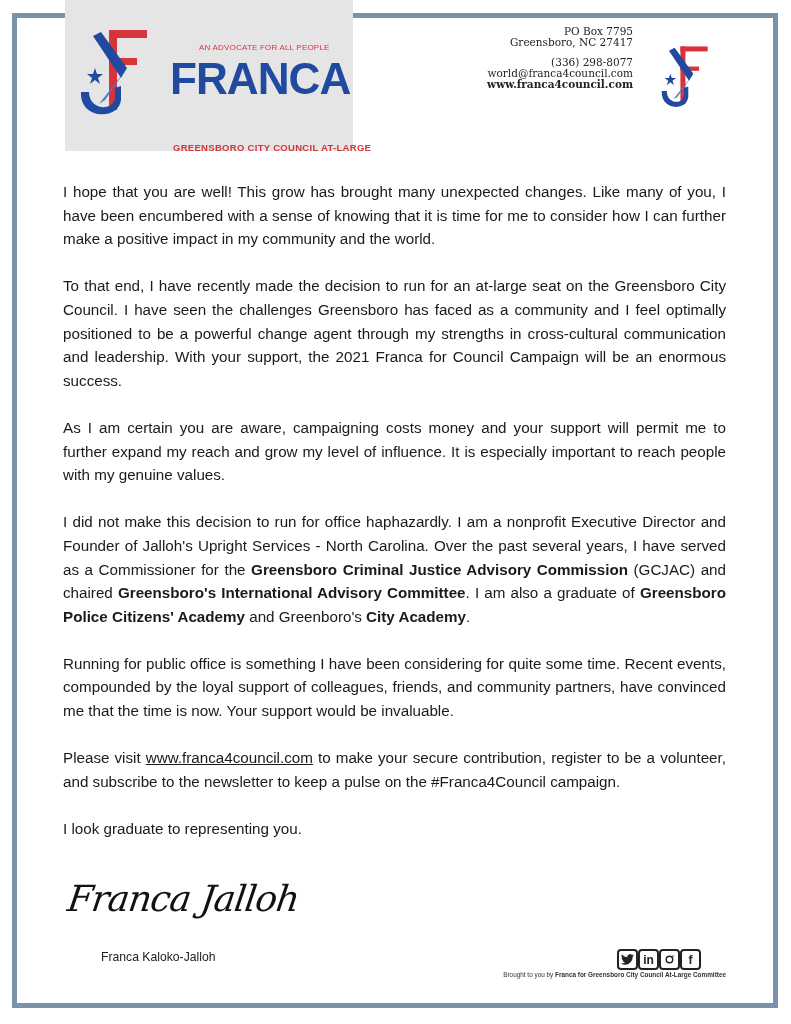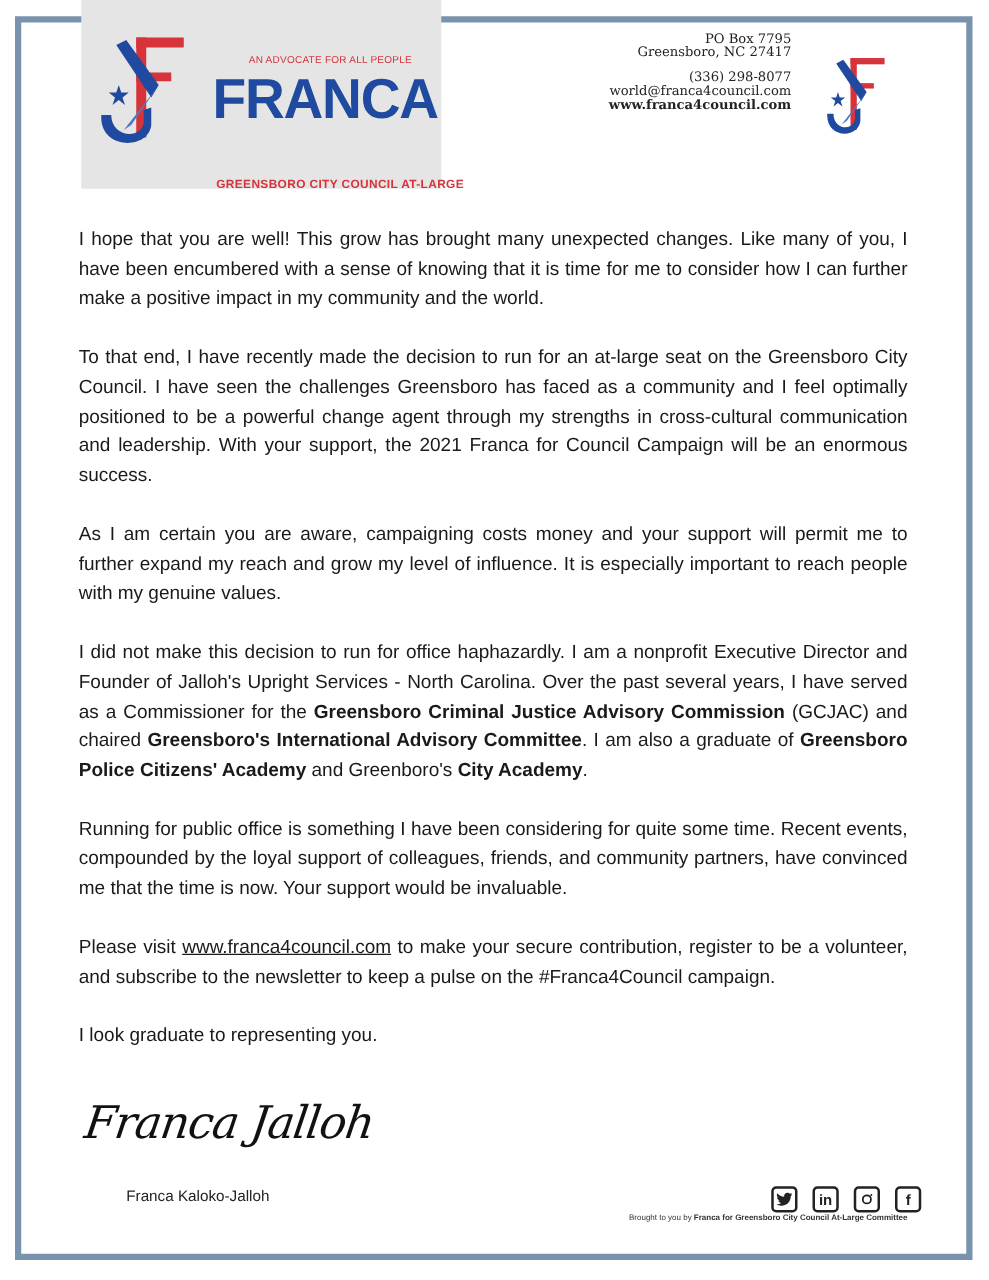--- a/index.html
+++ b/index.html
@@ -46,21 +46,21 @@
   .body-text a { color: #1a1a1a; text-decoration: underline; }
 
   .signature {
     position: absolute; left: 68px; top: 878px; font-family: "DejaVu Serif", serif;
     font-style: italic; font-size: 36px; color: #111; letter-spacing: -1px; transform: skewX(-8deg);
   }
   .signer {
     position: absolute; left: 65px; top: 949px; font-size: 12.2px; line-height: 17px; color: #222; margin-left: 36px;
   }
 
-  .social { position: absolute; left: 617px; top: 949px; display: flex; gap: 12px; }
+  .social { position: absolute; left: 617px; top: 949px; display: flex; gap: 0; }
   .social .ic {
     width: 21px; height: 21px; border: 2px solid #222; border-radius: 4px;
     display: flex; align-items: center; justify-content: center;
     font-size: 12px; font-weight: bold; color: #222; line-height: 1;
   }
   .credit {
     position: absolute; right: 65px; top: 971px; font-size: 6.4px; color: #333; white-space: nowrap;
   }
   .credit b { font-weight: bold; }
 </style>

